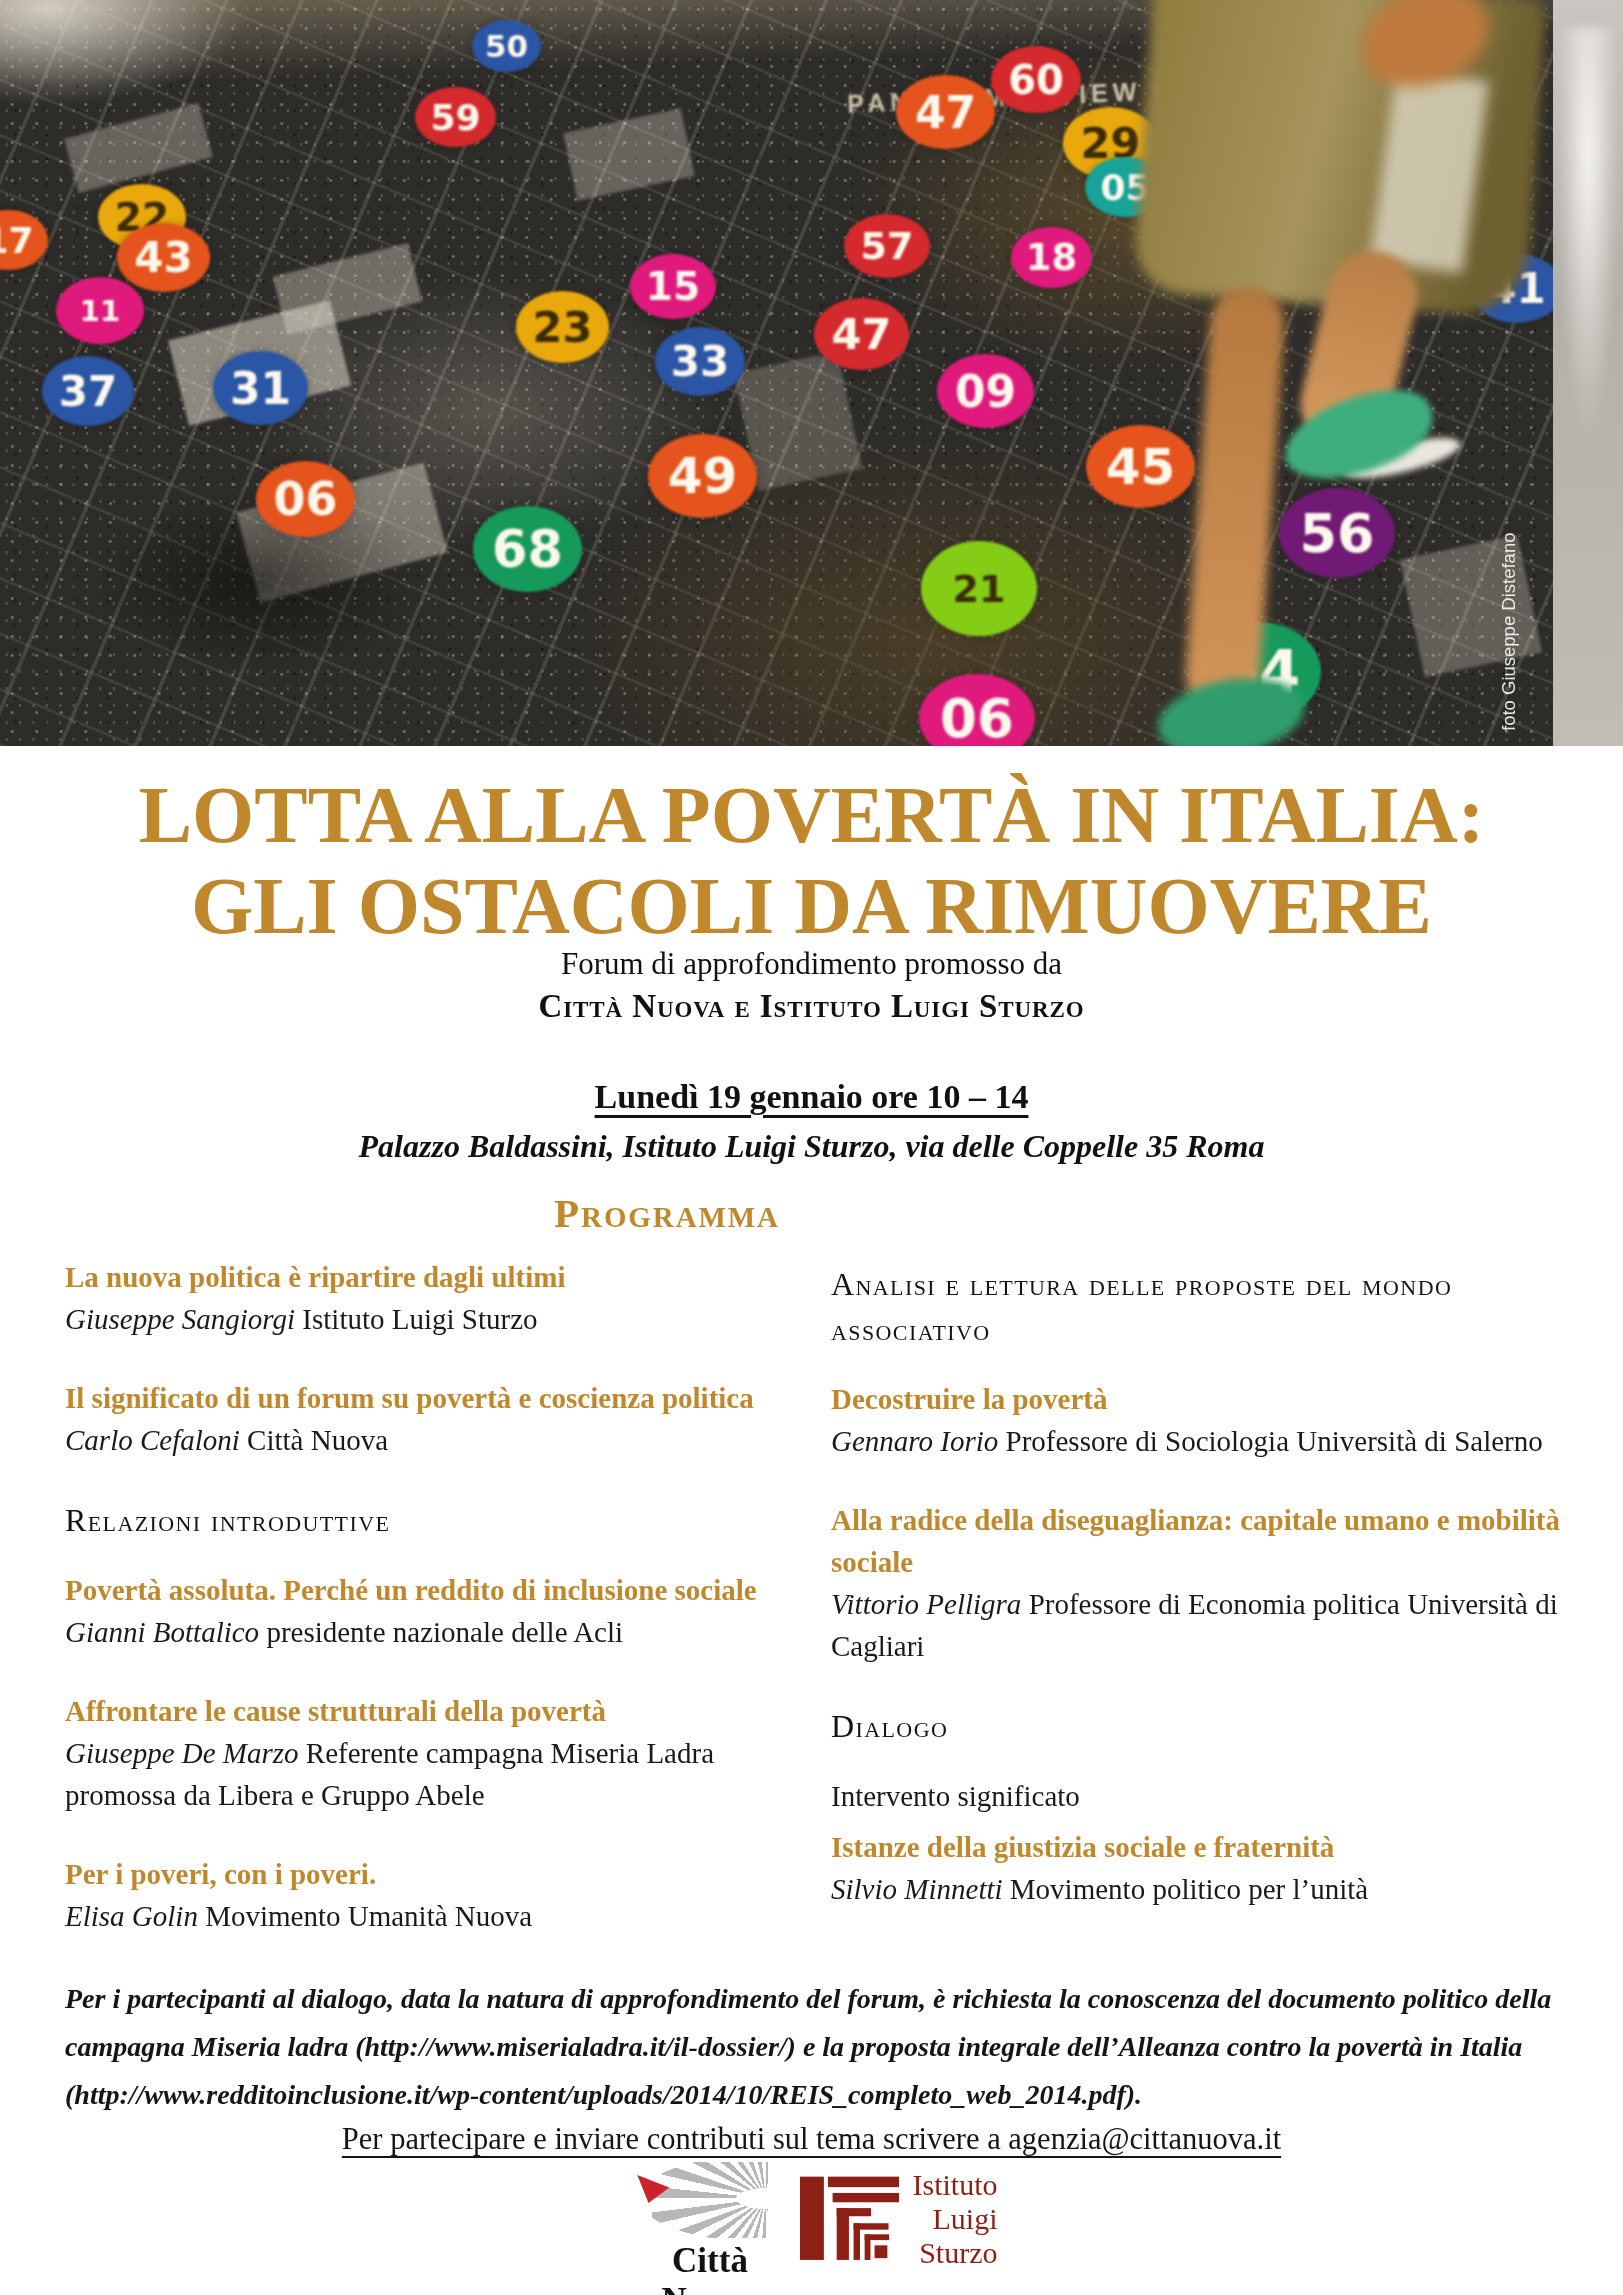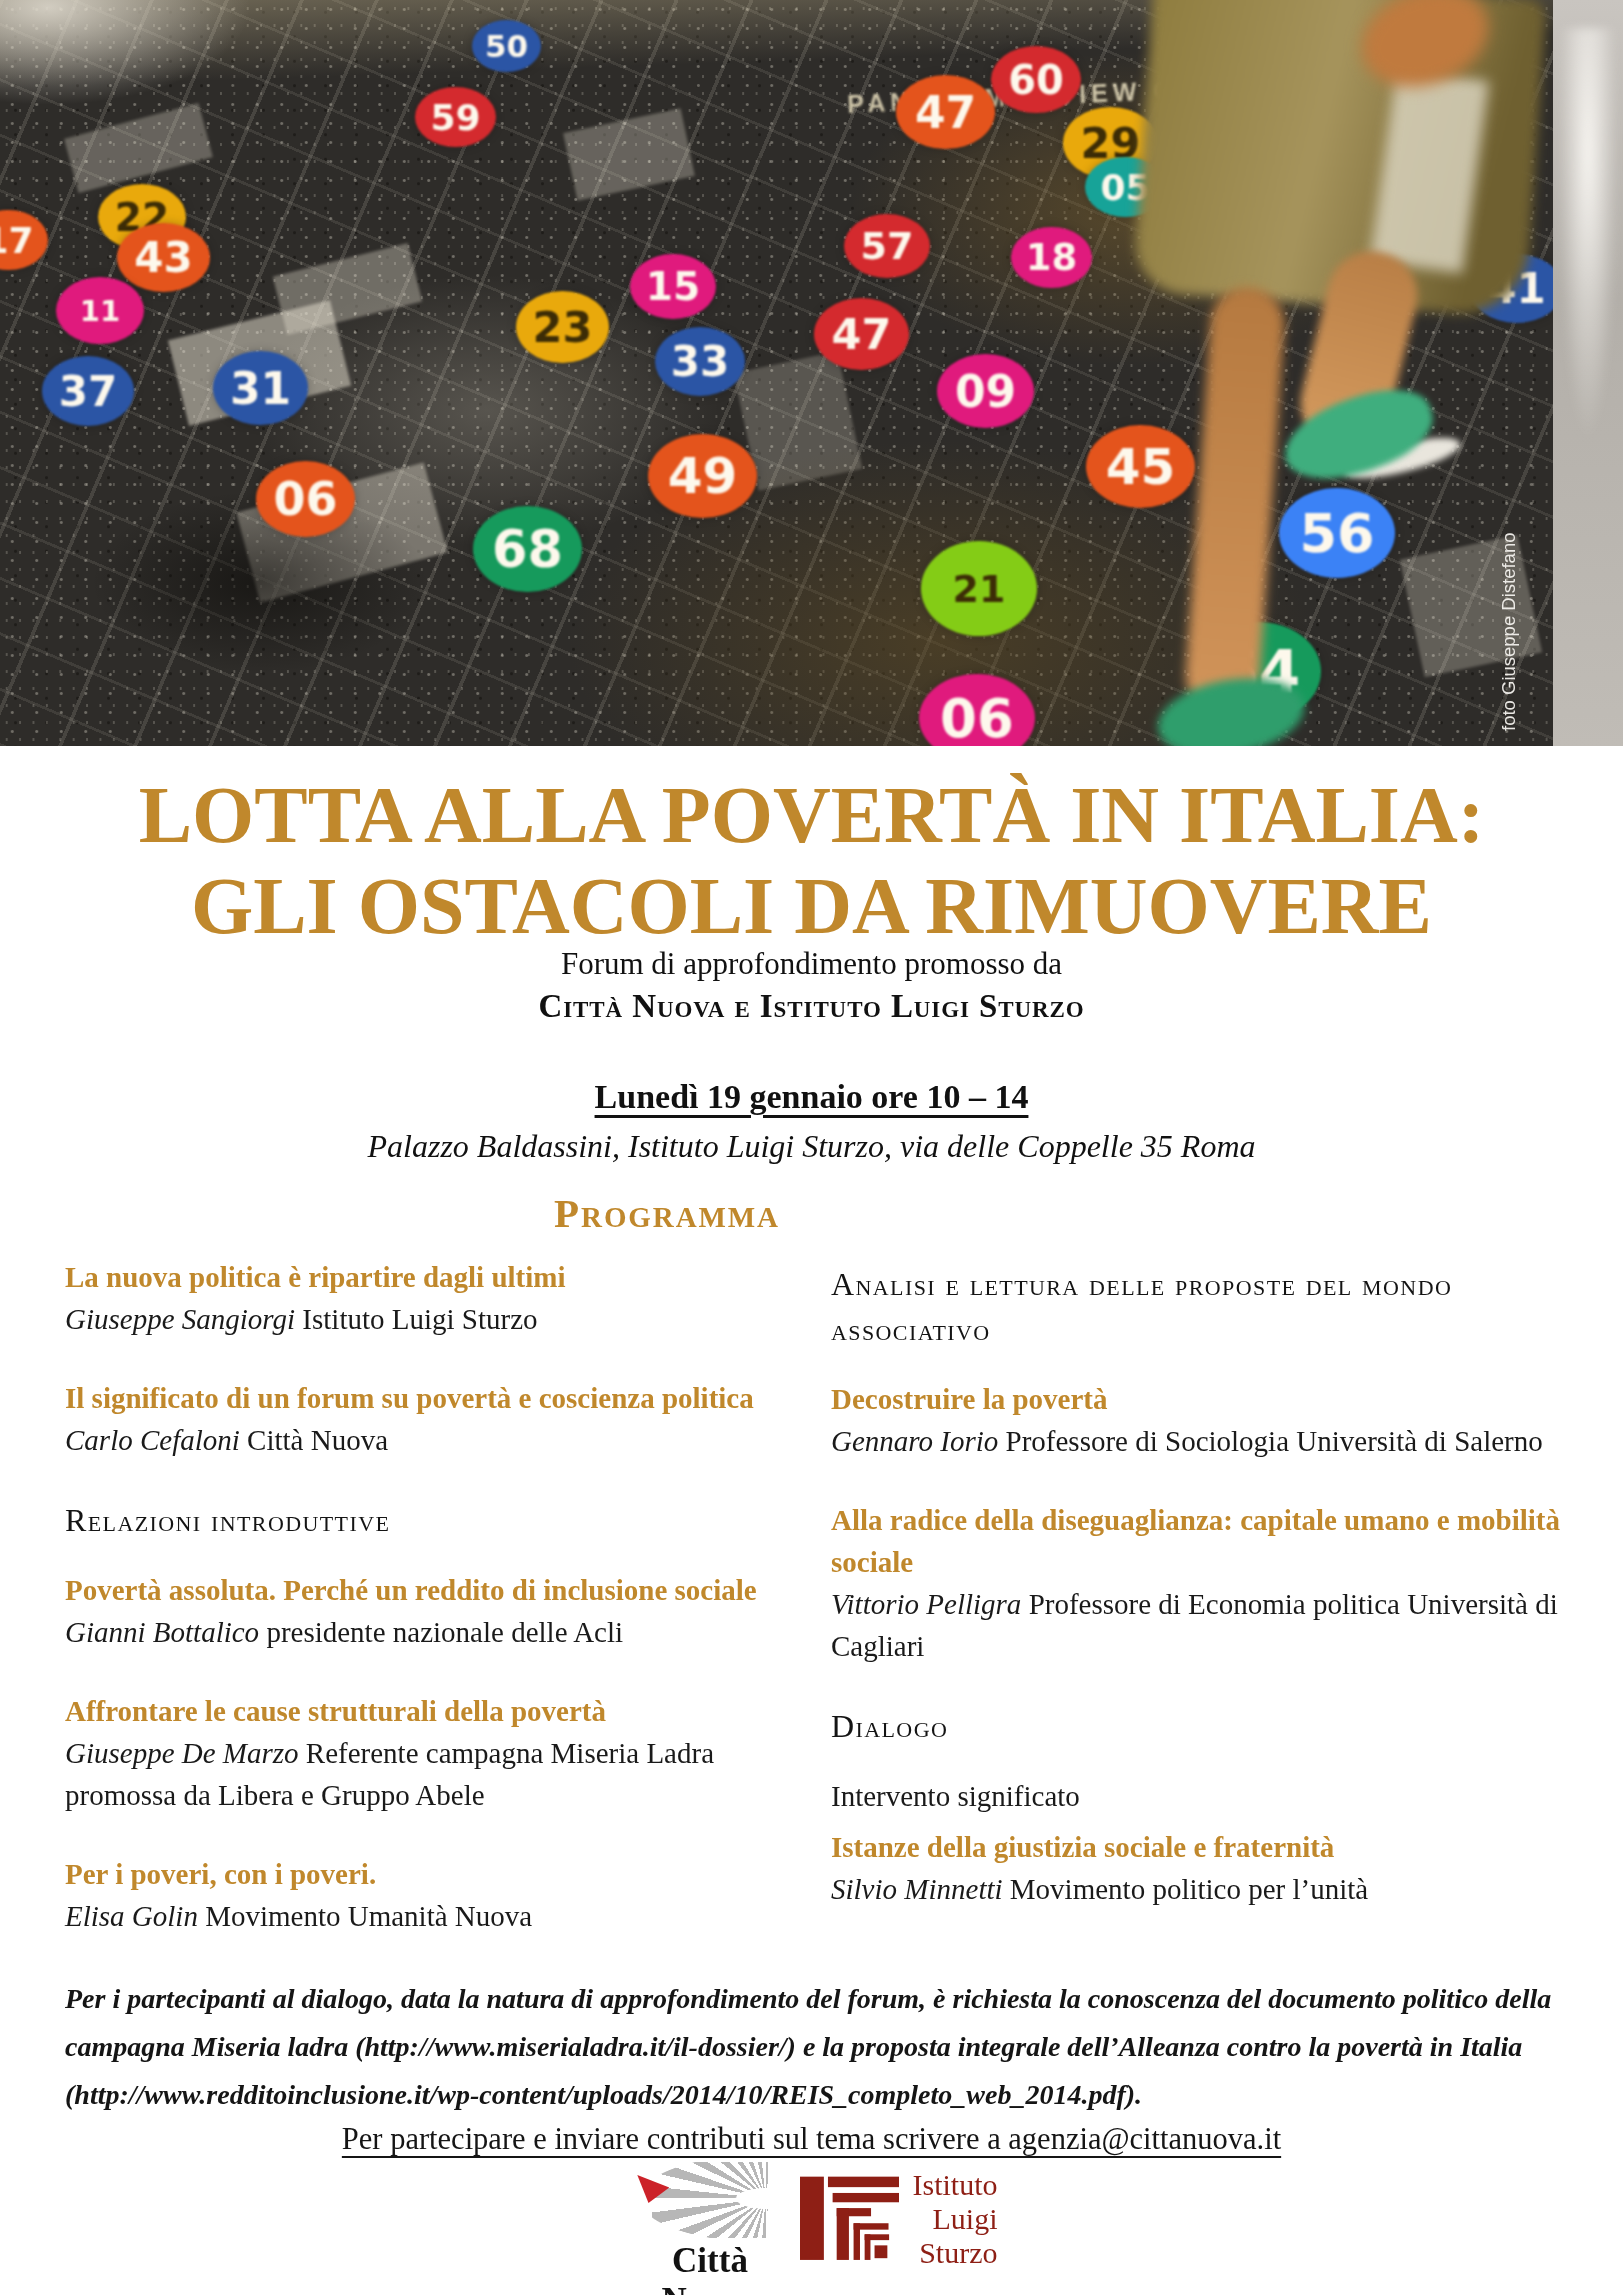--- a/index.html
+++ b/index.html
@@ -72,21 +72,21 @@
   
   .title-block{position:absolute;left:0;top:770px;width:1623px;text-align:center;
     color:#c0882c;font-weight:bold;font-size:80px;line-height:91px;white-space:nowrap;}
   .forum-line{position:absolute;left:0;top:946px;width:1623px;text-align:center;font-size:31px;}
   .org-line{position:absolute;left:0;top:988px;width:1623px;text-align:center;
     font-variant:small-caps;font-weight:bold;font-size:33px;letter-spacing:0.9px;}
   .date-line{position:absolute;left:0;top:1078px;width:1623px;text-align:center;font-weight:bold;font-size:34px;
     }
   .date-line span{text-decoration:underline;text-decoration-thickness:2.8px;text-underline-offset:7.4px;}
   .venue-line{position:absolute;left:0;top:1128px;width:1623px;text-align:center;
-    font-weight:normal;font-style:italic;font-size:32px;}
+    font-weight:bold;font-style:italic;font-size:32px;}
   .programma{position:absolute;left:0;top:1189px;width:1334px;text-align:center;color:#c0882c;
     font-variant:small-caps;font-weight:bold;font-size:41px;letter-spacing:1.9px;}
 
   .col{position:absolute;top:1256px;font-size:29px;}
   .col-left{left:65px;width:759px;}
   .col-right{left:831px;width:733px;}
   .p-item{margin-bottom:37px;}
   .p-title{color:#c0882c;font-weight:bold;line-height:42px;}
   .p-speaker{line-height:42px;color:#1a1a1a;}
   .p-speaker em{font-style:italic;}
@@ -152,21 +152,21 @@
         <div class="circle" style="left: 256px; top: 461px; width: 99px; height: 76px; background: rgb(228, 84, 28); color: rgb(253, 248, 236); font-size: 46px;">06</div>
         <div class="circle" style="left: 473px; top: 506px; width: 109px; height: 86px; background: rgb(22, 154, 92); color: rgb(253, 248, 236); font-size: 51px;">68</div>
         <div class="circle" style="left: 921px; top: 541px; width: 116px; height: 95px; background: #84cc16; color: rgb(60, 44, 6); font-size: 38px;">21</div>
         <div class="circle" style="left: 991px; top: 46px; width: 90px; height: 67px; background: rgb(212, 42, 46); color: rgb(253, 248, 236); font-size: 40px;">60</div>
         <div class="circle" style="left: 896px; top: 75px; width: 99px; height: 74px; background: rgb(228, 84, 28); color: rgb(253, 248, 236); font-size: 44px;">47</div>
         <div class="circle" style="left: 1063px; top: 107px; width: 95px; height: 72px; background: rgb(233, 169, 12); color: rgb(60, 44, 6); font-size: 43px;">29</div>
         <div class="circle" style="left: 1085px; top: 157px; width: 81px; height: 60px; background: rgb(23, 163, 152); color: rgb(253, 248, 236); font-size: 36px;">05</div>
         <div class="circle" style="left: 1156px; top: 159px; width: 99px; height: 74px; background: rgb(228, 84, 28); color: rgb(253, 248, 236); font-size: 44px;">48</div>
         <div class="circle" style="left: 1470px; top: 254px; width: 93px; height: 69px; background: rgb(43, 85, 165); color: rgb(253, 248, 236); font-size: 42px;">41</div>
         <div class="circle" style="left: 1086px; top: 425px; width: 109px; height: 83px; background: rgb(228, 84, 28); color: rgb(253, 248, 236); font-size: 50px;">45</div>
-        <div class="circle" style="left: 1279px; top: 488px; width: 116px; height: 90px; background: #3b82f6; color: rgb(253, 248, 236); font-size: 54px;">56</div>
+        <div class="circle" style="left: 1279px; top: 488px; width: 116px; height: 90px; background: #701a75; color: rgb(253, 248, 236); font-size: 54px;">56</div>
         <div class="circle" style="left: 1196px; top: 622px; width: 125px; height: 99px; background: rgb(22, 154, 92); color: rgb(253, 248, 236); font-size: 60px;">64</div>
         <div class="circle" style="left: 919px; top: 674px; width: 116px; height: 88px; background: rgb(224, 26, 125); color: rgb(253, 248, 236); font-size: 53px;">06</div>
       </div>
 
     <div>
       <div class="shorts"></div>
       <div class="shorts-patch"></div>
       <div class="arm"></div>
       <div class="calf-back"></div>
       <div class="shoe-back"></div>

